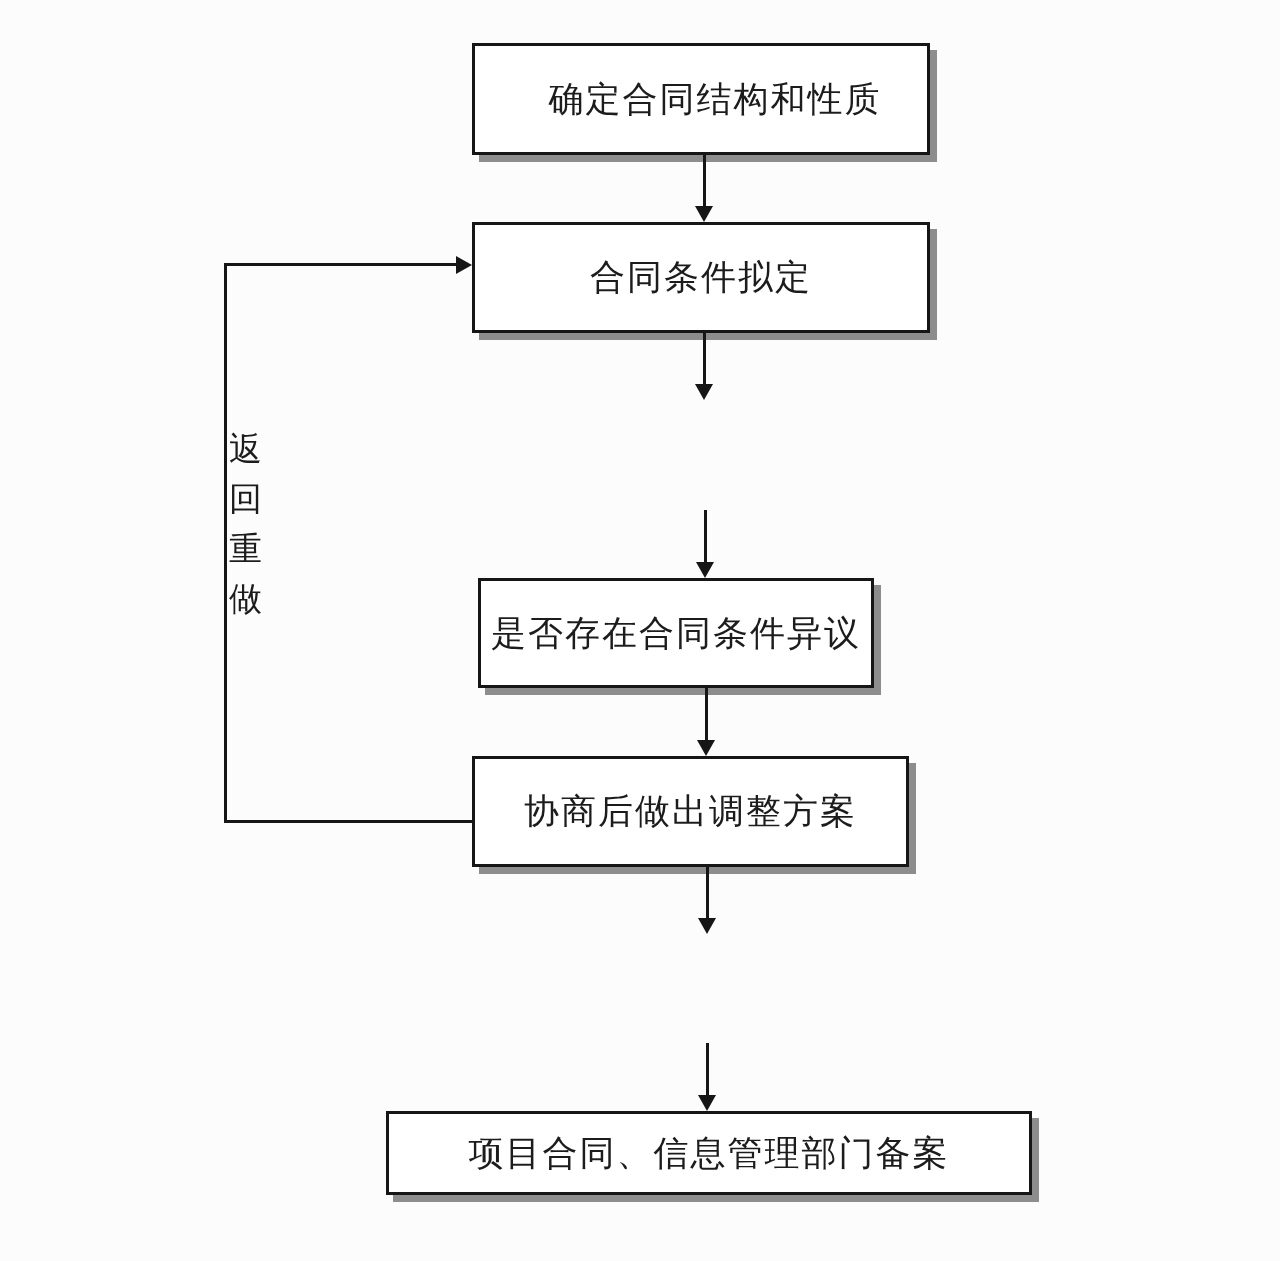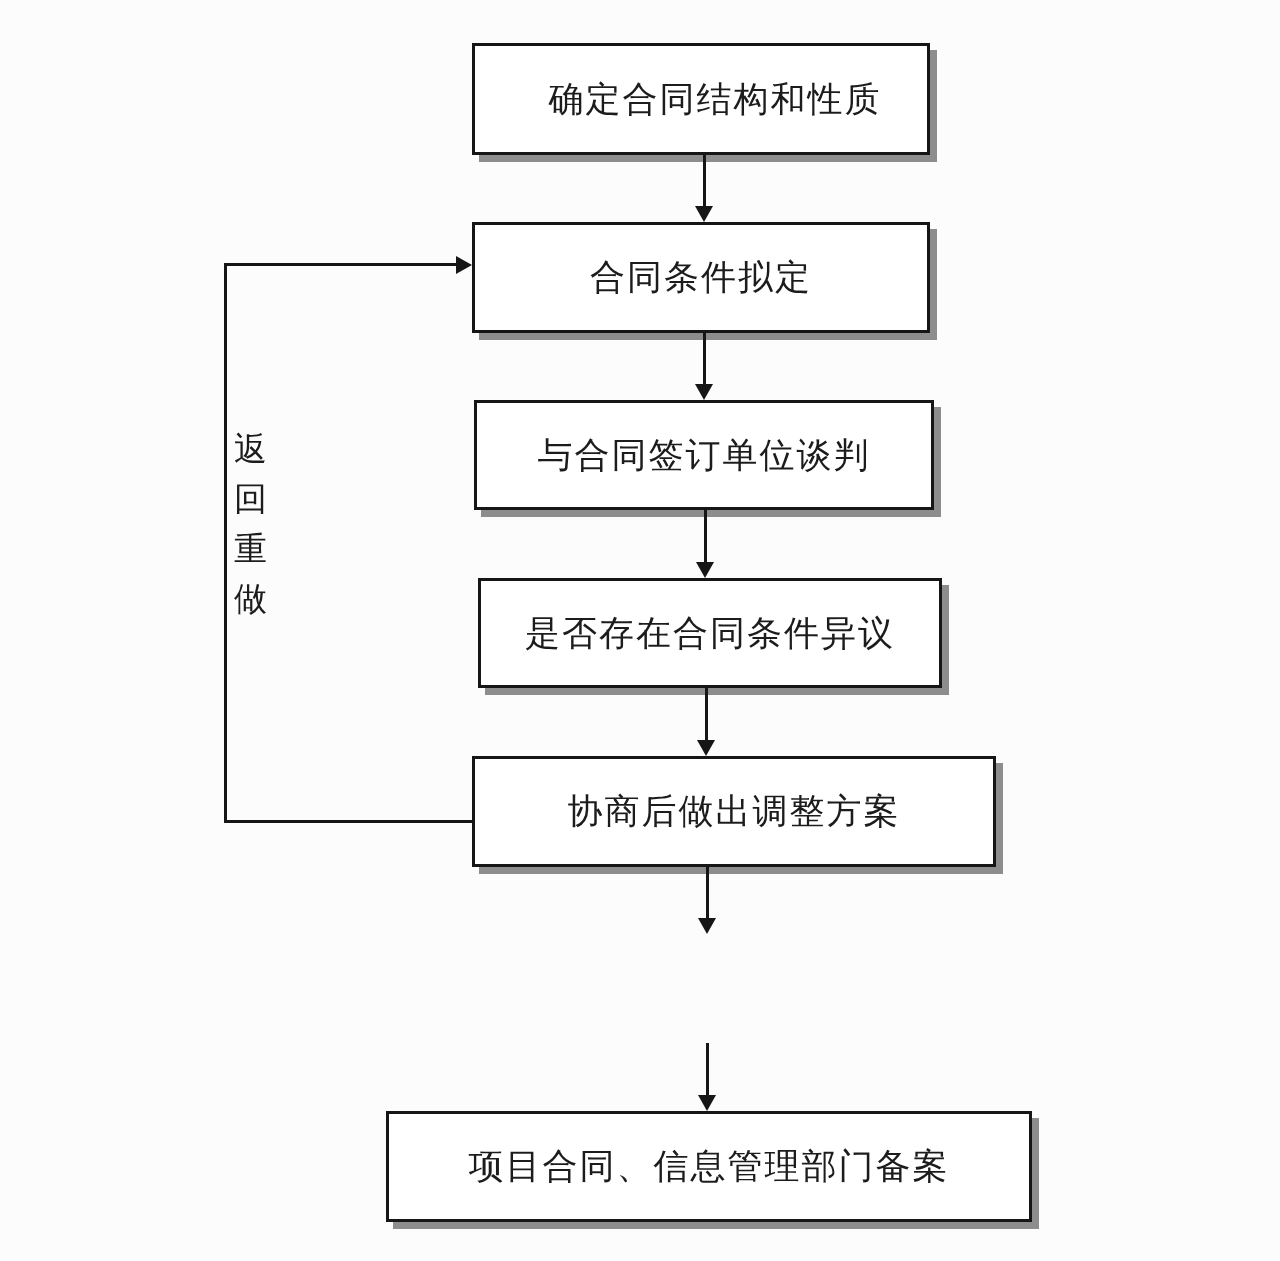--- a/index.html
+++ b/index.html
@@ -51,44 +51,43 @@
     position: absolute;
     width: 0;
     height: 0;
     border-top: 9px solid transparent;
     border-bottom: 9px solid transparent;
     border-left: 16px solid #161616;
   }
   .vlabel {
     position: absolute;
     width: 38px;
-    text-align: right;
+    text-align: left;
     font-size: 33px;
     line-height: 50px;
     color: #1c1c1c;
     word-break: break-all;
   }
 </style>
 </head>
 <body>
 
 <div class="canvas">
 
   <div class="node" style="left:472px; top:43px;  width:458px; height:112px;padding-left:28px;">确定合同结构和性质</div>
 
   <div class="node" style="left:472px; top:222px; width:458px; height:111px;text-align:center;">合同条件拟定</div>
 
-  <div class="node" style="left:474px; top:400px; width:460px; height:110px;">与合同签订单位谈判</div>
 
-  <div class="node" style="left:478px; top:578px; width:464px; height:110px;">是否存在合同条件异议</div>
+  <div class="node" style="left:478px; top:578px; width:396px; height:110px;">是否存在合同条件异议</div>
 
-  <div class="node" style="left:472px; top:756px; width:524px; height:111px;">协商后做出调整方案</div>
+  <div class="node" style="left:472px; top:756px; width:437px; height:111px;">协商后做出调整方案</div>
 
 
-  <div class="node" style="left:386px; top:1111px; width:646px; height:111px;">项目合同、信息管理部门备案</div>
+  <div class="node" style="left:386px; top:1111px; width:646px; height:84px;">项目合同、信息管理部门备案</div>
 
   <div>
     <div class="vline" style="left:703px; top:155px; height:52px;"></div>
     <div class="arrow-down" style="left:695px; top:206px;"></div>
   </div>
 
   <div>
     <div class="vline" style="left:703px; top:333px; height:52px;"></div>
     <div class="arrow-down" style="left:695px; top:384px;"></div>
   </div>

